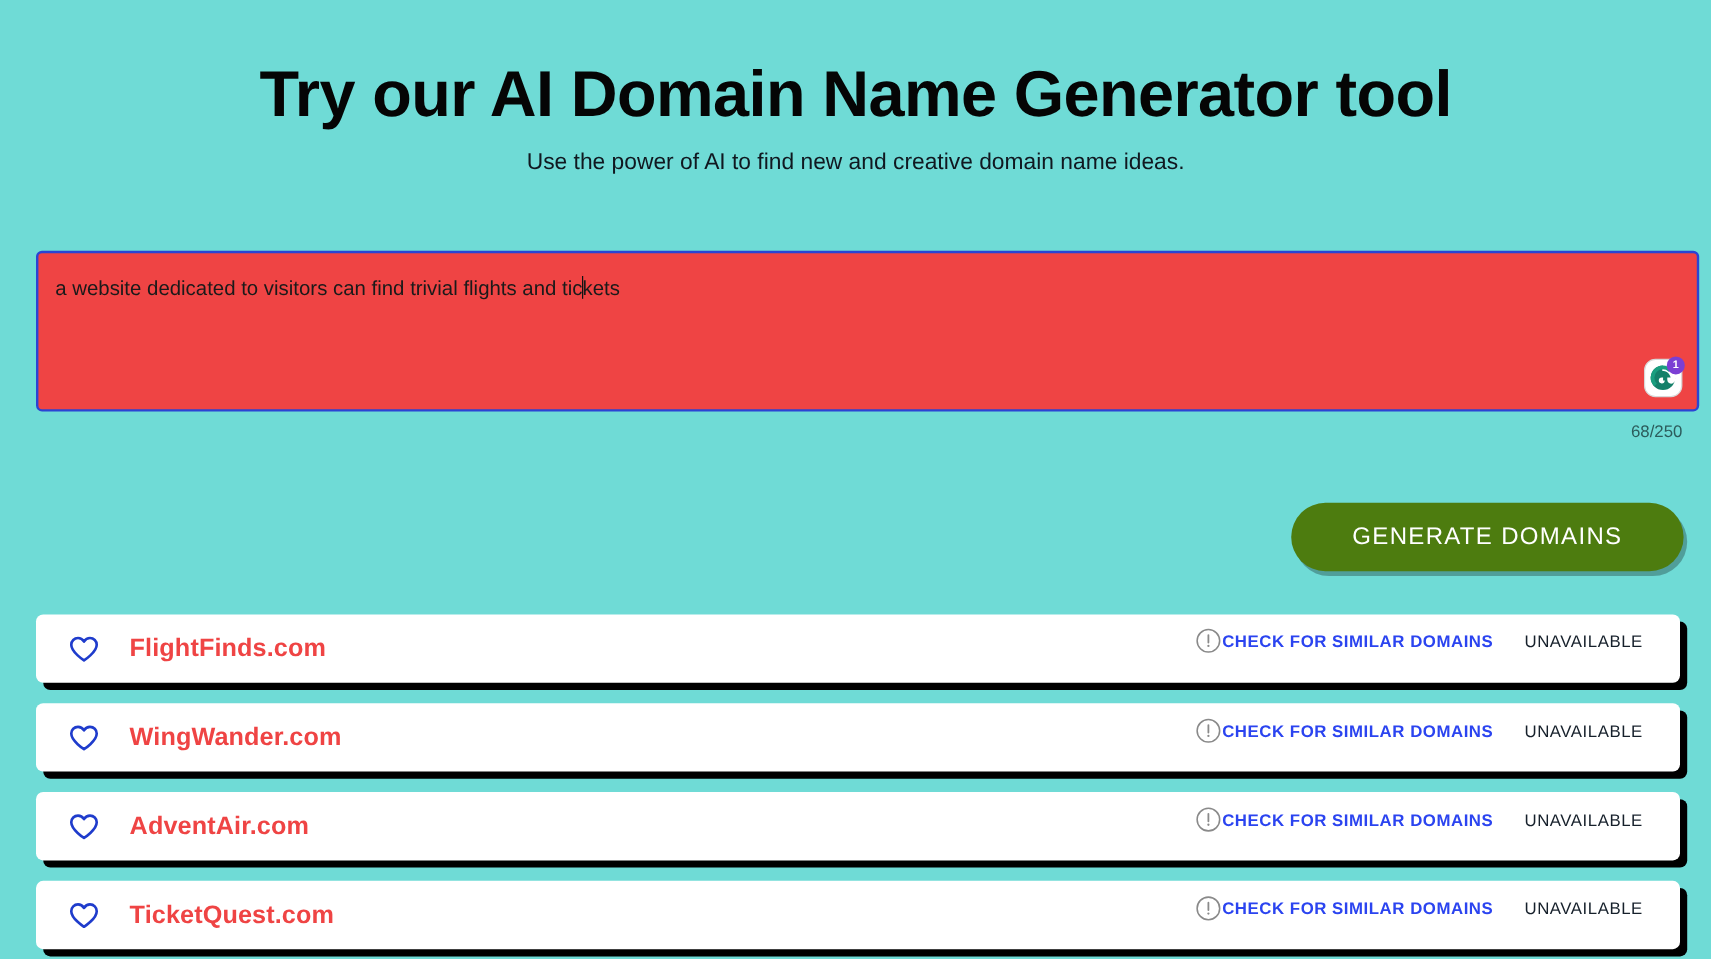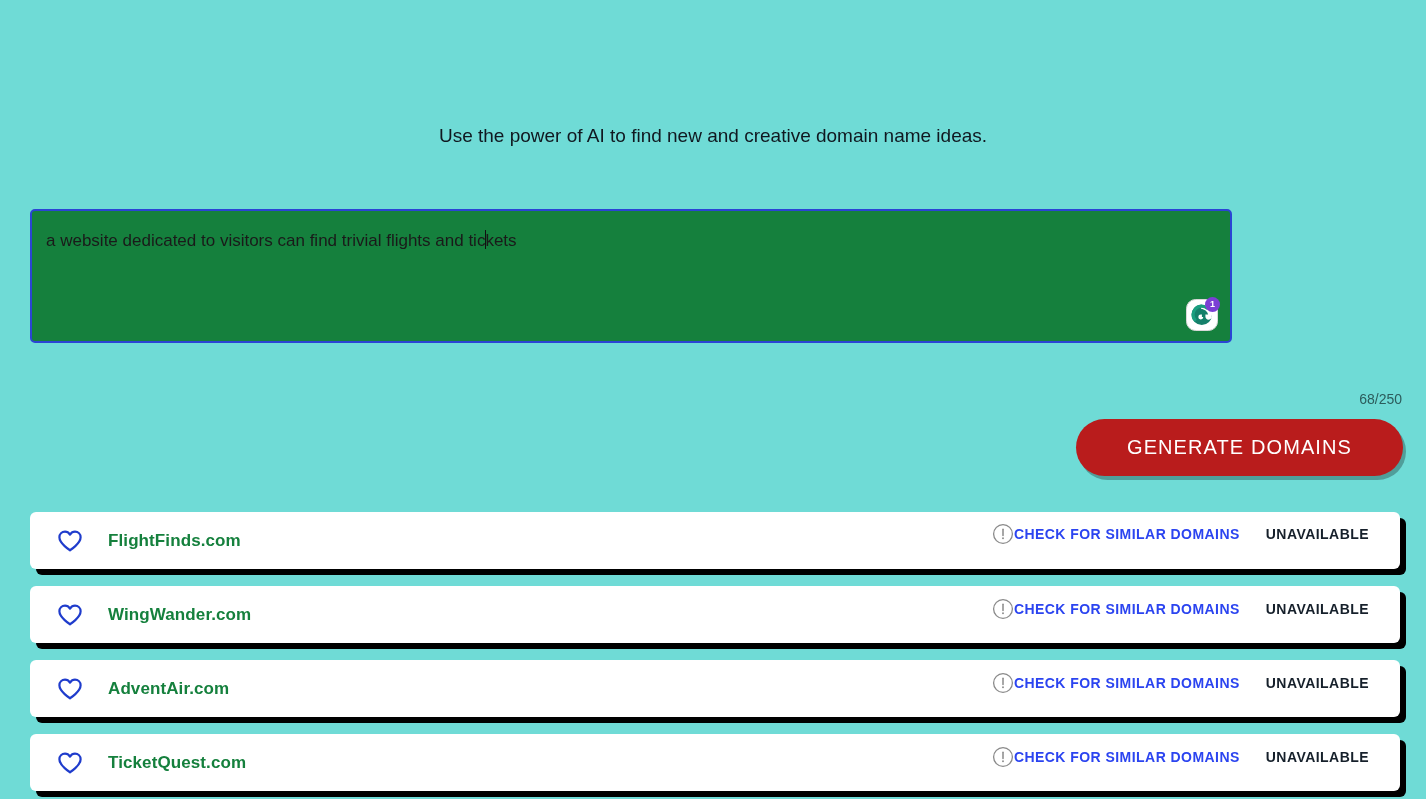--- a/index.html
+++ b/index.html
@@ -46,24 +46,24 @@
     line-height: 28px;
     font-weight: normal;
     color: #101820;
   }
 
   
   .prompt-wrap {
     position: absolute;
     left: 30px;
     top: 209px;
-    width: 1202px;
+    width: 1386px;
     height: 134px;
     box-sizing: border-box;
-    background: #15803d;
+    background: #ef4444;
     border: 2px solid #2b44d4;
     border-radius: 5px;
   }
   .prompt-text {
     position: absolute;
     left: 14px;
     top: 18px;
     right: 48px;
     font-size: 17px;
     line-height: 24px;
@@ -103,21 +103,20 @@
     font-weight: bold;
   }
 
   .char-counter {
     position: absolute;
     right: 24px;
     top: 350px;
     font-size: 14px;
     line-height: 18px;
     color: #2c5c5c;
-    margin-top: 40px;
   }
 
   
   .refine-btn {
     position: absolute;
     left: 798px;
     top: 430px;
     height: 34px;
     display: flex;
     align-items: center;
@@ -140,21 +139,21 @@
   }
 
   .generate-btn {
     position: absolute;
     left: 1076px;
     top: 419px;
     width: 327px;
     height: 57px;
     border: none;
     border-radius: 29px;
-    background: #b91c1c;
+    background: #4d7c0f;
     color: #ffffff;
     font-size: 20px;
     letter-spacing: 1.1px;
     font-family: "Liberation Sans", sans-serif;
     cursor: pointer;
     box-shadow: 3px 4px 0 rgba(0,0,0,0.28);
   }
 
   
   .results {
@@ -183,23 +182,23 @@
     align-items: center;
     justify-content: center;
     background: none;
     border: none;
     padding: 0;
     cursor: pointer;
     flex: none;
   }
   .domain-name {
     margin-left: 18px;
-    font-size: 17px;
+    font-size: 21px;
     font-weight: bold;
-    color: #15803d;
+    color: #ef4444;
     letter-spacing: 0.1px;
     flex: none;
   }
   .row-spacer { flex: 1 1 auto; }
 
   .info-icon {
     width: 22px;
     height: 22px;
     flex: none;
   }
@@ -210,21 +209,21 @@
     color: #2b44f0;
     text-decoration: none;
     cursor: pointer;
     flex: none;
     white-space: nowrap;
   }
   .avail-status {
     margin-left: 26px;
     margin-right: 31px;
     font-size: 14px;
-    font-weight: bold;
+    font-weight: normal;
     letter-spacing: 0.45px;
     color: #16202b;
     flex: none;
     white-space: nowrap;
   }
 
   
   .result-row:nth-child(1) .info-icon,
   .result-row:nth-child(1) .similar-link,
   .result-row:nth-child(1) .avail-status { position: relative; top: -7px; }
@@ -236,20 +235,21 @@
   .result-row:nth-child(3) .avail-status { position: relative; top: -6px; }
   .result-row:nth-child(4) .info-icon,
   .result-row:nth-child(4) .similar-link,
   .result-row:nth-child(4) .avail-status { position: relative; top: -6px; }
 </style>
 </head>
 <body>
 
 <div class="page">
 
+  <h1 class="hero-title">Try our AI Domain Name Generator tool</h1>
   <p class="hero-subtitle">Use the power of AI to find new and creative domain name ideas.</p>
 
   <div class="prompt-wrap">
     <div class="prompt-text"><span>a website dedicated to visitors can find trivial flights and tic</span><span class="caret"></span><span>kets</span></div>
 
     <div class="grammarly">
       <svg width="34" height="34" viewBox="0 0 34 34">
         <rect x="1.5" y="1.5" width="31" height="31" rx="9" fill="#ffffff" stroke="#d8d8d8" stroke-width="1"></rect>
         <path d="M16.8 6.6a10.2 10.2 0 1 0 10.2 10.2c0 1.2-.1 2-.4 2.7-.5 1.3-1.7 2.2-3 2.2-1.8 0-3.2-1.4-3.2-3.2v-2.1h-3.5v2.6h1.4v.1a2.5 2.5 0 1 1-2.5-2.6h7.4c-.8-3.3-3.7-5.6-7.1-5.6" fill="#15806a"></path>
         <path d="M16.8 6.6a10.2 10.2 0 0 0-7.3 17.3l2.2-2.2a7 7 0 1 1 9.9-9.9l2.2-2.2a10.2 10.2 0 0 0-7-3z" fill="#1a9e7f"></path>

